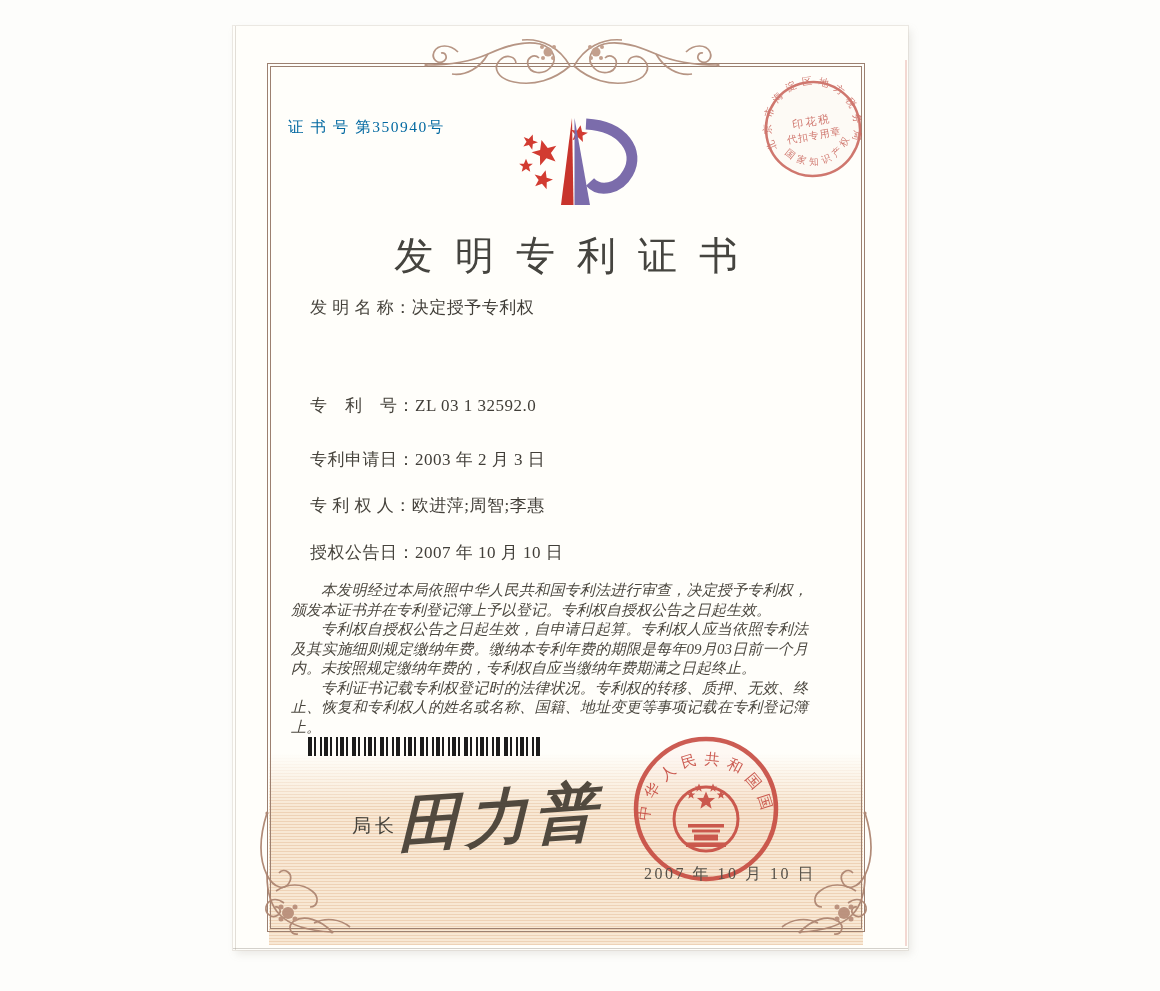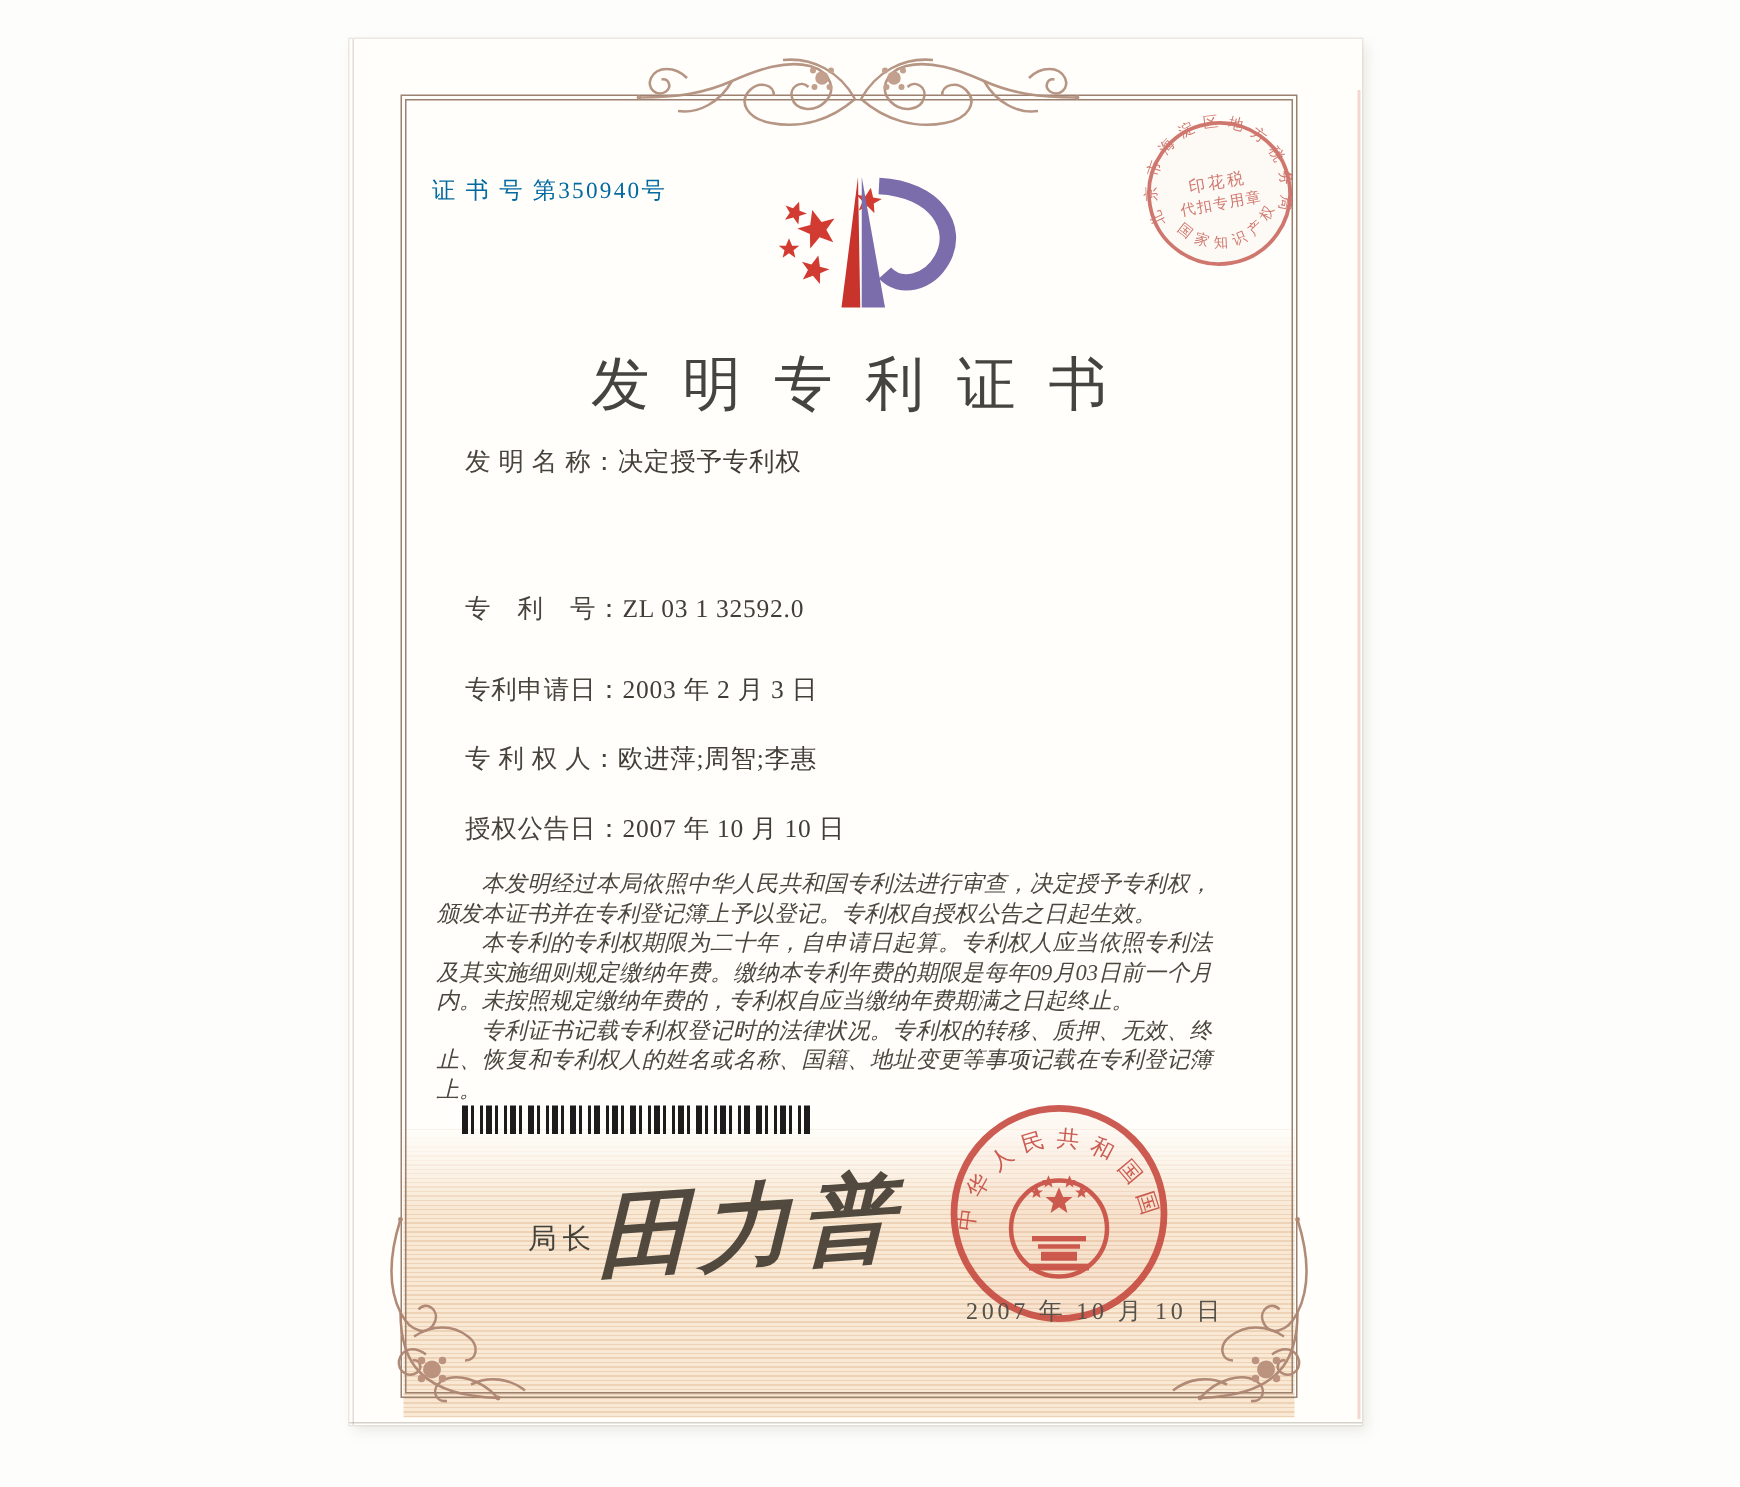--- a/index.html
+++ b/index.html
@@ -161,21 +161,21 @@
   </div>
   <div class="field-row" style="top:494px;">
     <span class="field-label">专 利 权 人：</span><span class="field-value">欧进萍;周智;李惠</span>
   </div>
   <div class="field-row" style="top:541px;">
     <span class="field-label">授权公告日：</span><span class="field-value">2007 年 10 月 10 日</span>
   </div>
 
   <div class="body-text">
     <p>本发明经过本局依照中华人民共和国专利法进行审查，决定授予专利权，颁发本证书并在专利登记簿上予以登记。专利权自授权公告之日起生效。</p>
-    <p>本专利的专利权期限为二十年，自申请日起算。专利权人应当依照专利法及其实施细则规定缴纳年费。缴纳本专利年费的期限是每年09月03日前一个月内。未按照规定缴纳年费的，专利权自应当缴纳年费期满之日起终止。</p>
+    <p>专利权自授权公告之日起生效，自申请日起算。专利权人应当依照专利法及其实施细则规定缴纳年费。缴纳本专利年费的期限是每年09月03日前一个月内。未按照规定缴纳年费的，专利权自应当缴纳年费期满之日起终止。</p>
     <p>专利证书记载专利权登记时的法律状况。专利权的转移、质押、无效、终止、恢复和专利权人的姓名或名称、国籍、地址变更等事项记载在专利登记簿上。</p>
   </div>
 
   <div class="barcode">
       <div style="width: 2px; background: rgb(28, 28, 28);"></div>
       <div style="width: 2px; background: rgb(28, 28, 28);"></div>
       <div style="width: 2px; background: transparent;"></div>
       <div style="width: 2px; background: rgb(28, 28, 28);"></div>
       <div style="width: 2px; background: transparent;"></div>
       <div style="width: 2px; background: transparent;"></div>

